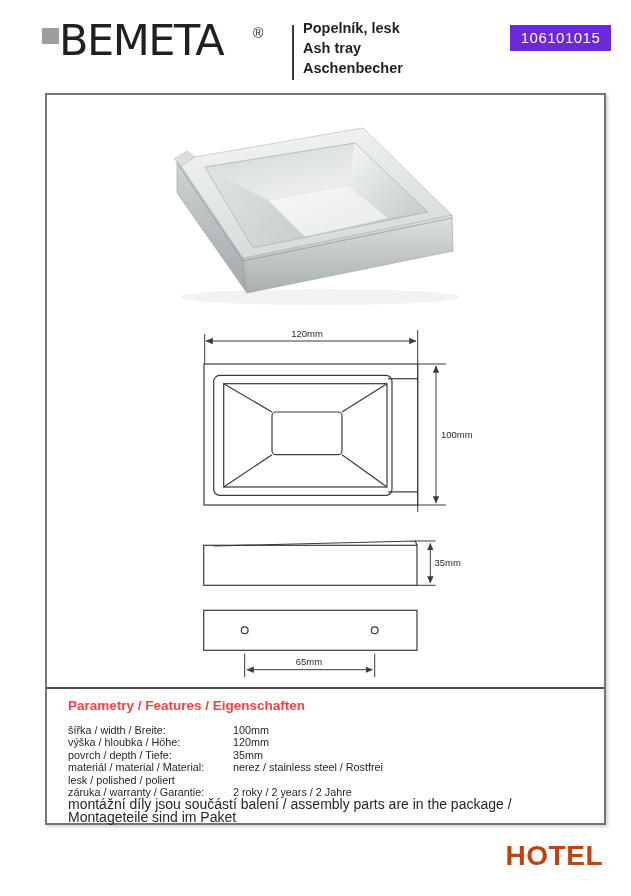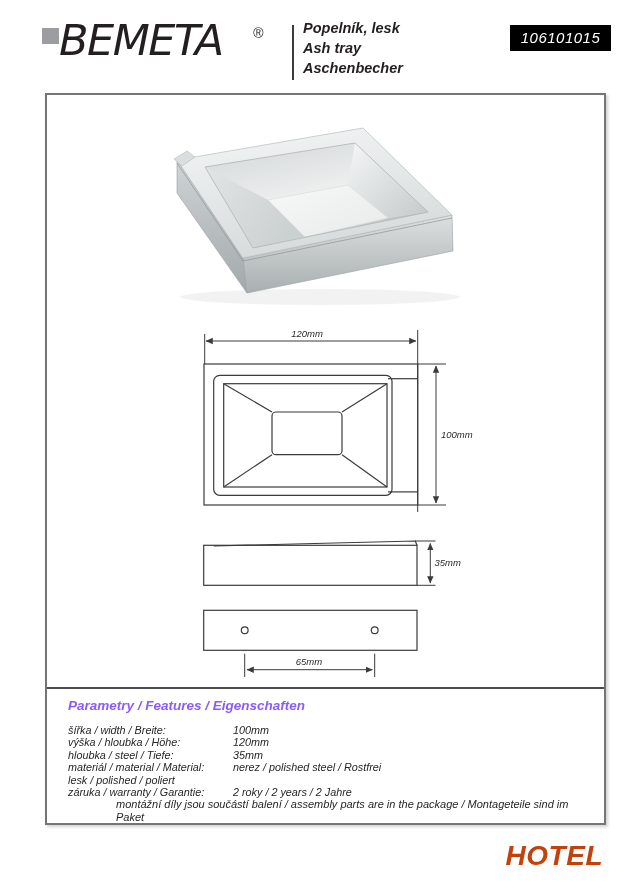--- a/index.html
+++ b/index.html
@@ -5,21 +5,20 @@
   * { margin: 0; padding: 0; box-sizing: border-box; }
   html, body { background: #ffffff; }
   body { font-family: "Liberation Sans", sans-serif; color: #231f20; }
 
   .page {
     position: relative;
     width: 631px;
     height: 896px;
     background: #ffffff;
     overflow: hidden;
-    font-style: italic;
   }
 
   
   .brand-square {
     position: absolute; left: 42px; top: 28px;
     width: 17px; height: 16px; background: #9b9da0;
   }
   .brand-text {
     position: absolute; left: 59px; top: 19px;
     font-family: "DejaVu Sans", sans-serif;
@@ -34,21 +33,21 @@
     position: absolute; left: 292px; top: 25px;
     width: 2px; height: 55px; background: #3c3c3c;
   }
   .product-names {
     position: absolute; left: 303px; top: 19px;
     font-size: 14.5px; line-height: 19.8px; font-weight: bold;
     color: #231f20;
   }
   .code-badge {
     position: absolute; left: 510px; top: 25px;
-    width: 101px; height: 26px; background: #000000;
+    width: 101px; height: 26px; background: #6d28d9;
     color: #ffffff; font-size: 15px; line-height: 26px;
     text-align: center; letter-spacing: 0.5px;
   }
 
   
   .content-box {
     position: absolute; left: 45px; top: 93px;
     width: 561px; height: 732px;
     border: 2px solid #757575; background: #ffffff;
     box-shadow: 2px 2px 3px rgba(0,0,0,0.18);
@@ -60,27 +59,27 @@
   .box-divider {
     position: absolute; left: 0; right: 0; top: 592px;
     height: 2px; background: #4c4c4c;
   }
 
   
   .params {
     position: absolute; left: 21px; top: 603px; width: 522px;
   }
   .params-heading {
-    font-size: 13.5px; font-weight: bold; color: #8b5cf6;
+    font-size: 13.5px; font-weight: bold; color: #ef4444;
     line-height: 15px; margin-bottom: 11px;
   }
   .prow { display: flex; font-size: 10.8px; line-height: 12.4px; color: #262626; justify-content: flex-end; }
   .plabel { width: 165px; flex: 0 0 165px; }
   .pvalue { flex: 1; }
-  .pnote { font-size: 11px; line-height: 12.4px; color: #262626; margin-left: 48px; }
+  .pnote { font-size: 14px; line-height: 12.4px; color: #262626; }
 
   
   .footer-collection {
     position: absolute; right: 28px; top: 840px;
     font-size: 28px; font-weight: bold; letter-spacing: 0.5px;
     color: #c2410c;
   }
 
   svg text { font-family: "Liberation Sans", sans-serif; }
 </style>
@@ -215,26 +214,26 @@
       <div class="params-heading">Parametry / Features / Eigenschaften</div>
       <div class="prow">
         <span class="plabel">šířka / width / Breite:</span>
         <span class="pvalue">100mm</span>
       </div>
       <div class="prow">
         <span class="plabel">výška / hloubka / Höhe:</span>
         <span class="pvalue">120mm</span>
       </div>
       <div class="prow">
-        <span class="plabel">hloubka / steel / Tiefe:</span>
+        <span class="plabel">povrch / depth / Tiefe:</span>
         <span class="pvalue">35mm</span>
       </div>
       <div class="prow">
         <span class="plabel">materiál / material / Material:</span>
-        <span class="pvalue">nerez / polished steel / Rostfrei</span>
+        <span class="pvalue">nerez / stainless steel / Rostfrei</span>
       </div>
       <div class="prow">
         <span class="pvalue">lesk / polished / poliert</span>
       </div>
       <div class="prow">
         <span class="plabel">záruka / warranty / Garantie:</span>
         <span class="pvalue">2 roky / 2 years / 2 Jahre</span>
       </div>
       <div class="pnote">montážní díly jsou součástí balení / assembly parts are in the package / Montageteile sind im Paket</div>
     </div>

